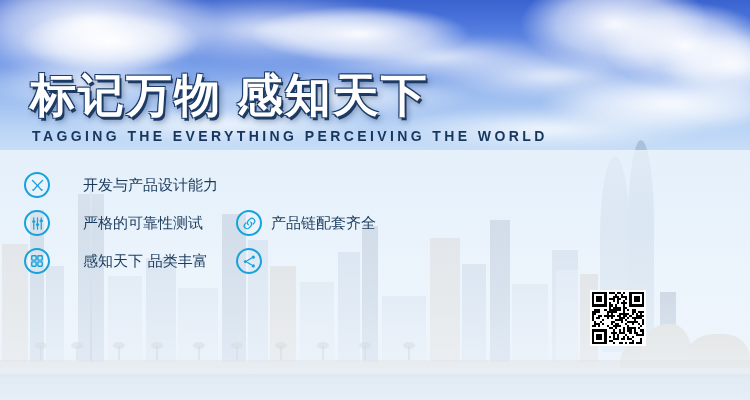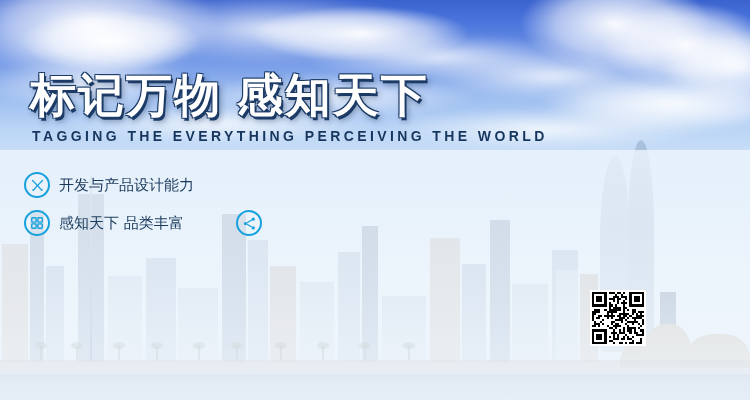--- a/index.html
+++ b/index.html
@@ -102,21 +102,21 @@
   .subhead {
     position: absolute; left: 32px; top: 128px;
     font-size: 14px; font-weight: bold; color: #17365d;
     letter-spacing: 3.4px; white-space: nowrap;
   }
 
   
   .features { position: absolute; left: 24px; top: 166px; width: 700px; }
   .frow { display: flex; align-items: center; height: 38px; }
   .fitem { display: flex; align-items: center; }
-  .fitem.col-l { width: 212px; }
+  .fitem.col-l { width: 212px; gap: 24px; }
   .ficon {
     width: 26px; height: 26px; flex: 0 0 26px;
     border-radius: 50%;
     border: 2px solid #17a2dd;
     display: flex; align-items: center; justify-content: center;
     color: #17a2dd;
     background: rgba(255,255,255,0.12);
   }
   .ficon svg { display:block; }
   .ftext {
@@ -221,20 +221,42 @@
             <path d="M13 13l5 6"></path>
               <path d="M11 13l-5 6"></path>
             <circle cx="5" cy="19" r="1.4" fill="#17a2dd" stroke="none"></circle>
             <circle cx="19" cy="19" r="1.4" fill="#17a2dd" stroke="none"></circle>
           </svg>
         </span>
         <span class="ftext">开发与产品设计能力</span>
       </div>
     </div>
 
+    <div class="frow">
+      <div class="fitem col-l">
+        <span class="ficon">
+          <svg width="15" height="15" viewBox="0 0 24 24" fill="none" stroke="#17a2dd" stroke-width="2" stroke-linecap="round">
+            <path d="M6 3v18M12 3v18M18 3v18"></path>
+            <rect x="3.4" y="7" width="5.2" height="3.4" rx="1" fill="#17a2dd" stroke="none"></rect>
+            <rect x="9.4" y="12" width="5.2" height="3.4" rx="1" fill="#17a2dd" stroke="none"></rect>
+            <rect x="15.4" y="6" width="5.2" height="3.4" rx="1" fill="#17a2dd" stroke="none"></rect>
+          </svg>
+        </span>
+        <span class="ftext">严格的可靠性测试</span>
+      </div>
+      <div class="fitem">
+        <span class="ficon">
+          <svg width="15" height="15" viewBox="0 0 24 24" fill="none" stroke="#17a2dd" stroke-width="2" stroke-linecap="round">
+            <path d="M10 14a4.5 4.5 0 0 1 0-6.4l2.6-2.6a4.5 4.5 0 0 1 6.4 6.4L17.6 12.8"></path>
+            <path d="M14 10a4.5 4.5 0 0 1 0 6.4l-2.6 2.6a4.5 4.5 0 0 1-6.4-6.4L6.4 11.2"></path>
+          </svg>
+        </span>
+        <span class="ftext">产品链配套齐全</span>
+      </div>
+    </div>
 
     <div class="frow">
       <div class="fitem col-l">
         <span class="ficon">
           <svg width="14" height="14" viewBox="0 0 24 24" fill="none" stroke="#17a2dd" stroke-width="2.4">
             <rect x="3" y="3" width="7.5" height="7.5" rx="1.2"></rect>
             <rect x="13.5" y="3" width="7.5" height="7.5" rx="1.2"></rect>
             <rect x="3" y="13.5" width="7.5" height="7.5" rx="1.2"></rect>
             <rect x="13.5" y="13.5" width="7.5" height="7.5" rx="1.2"></rect>
           </svg>

